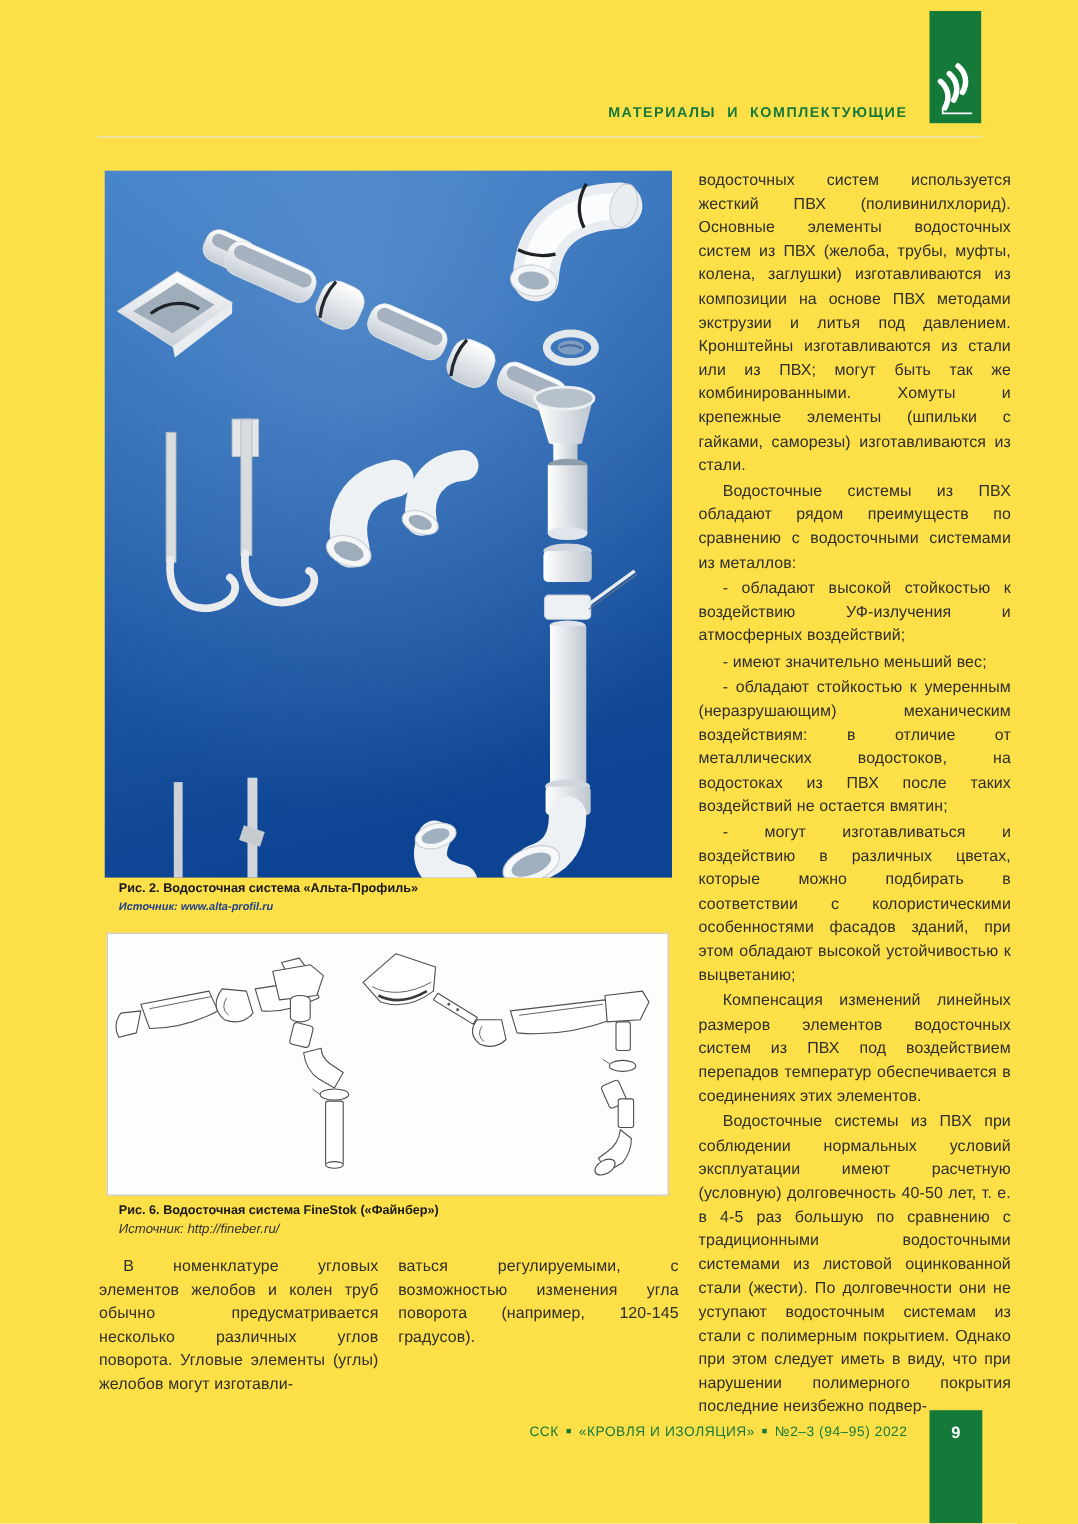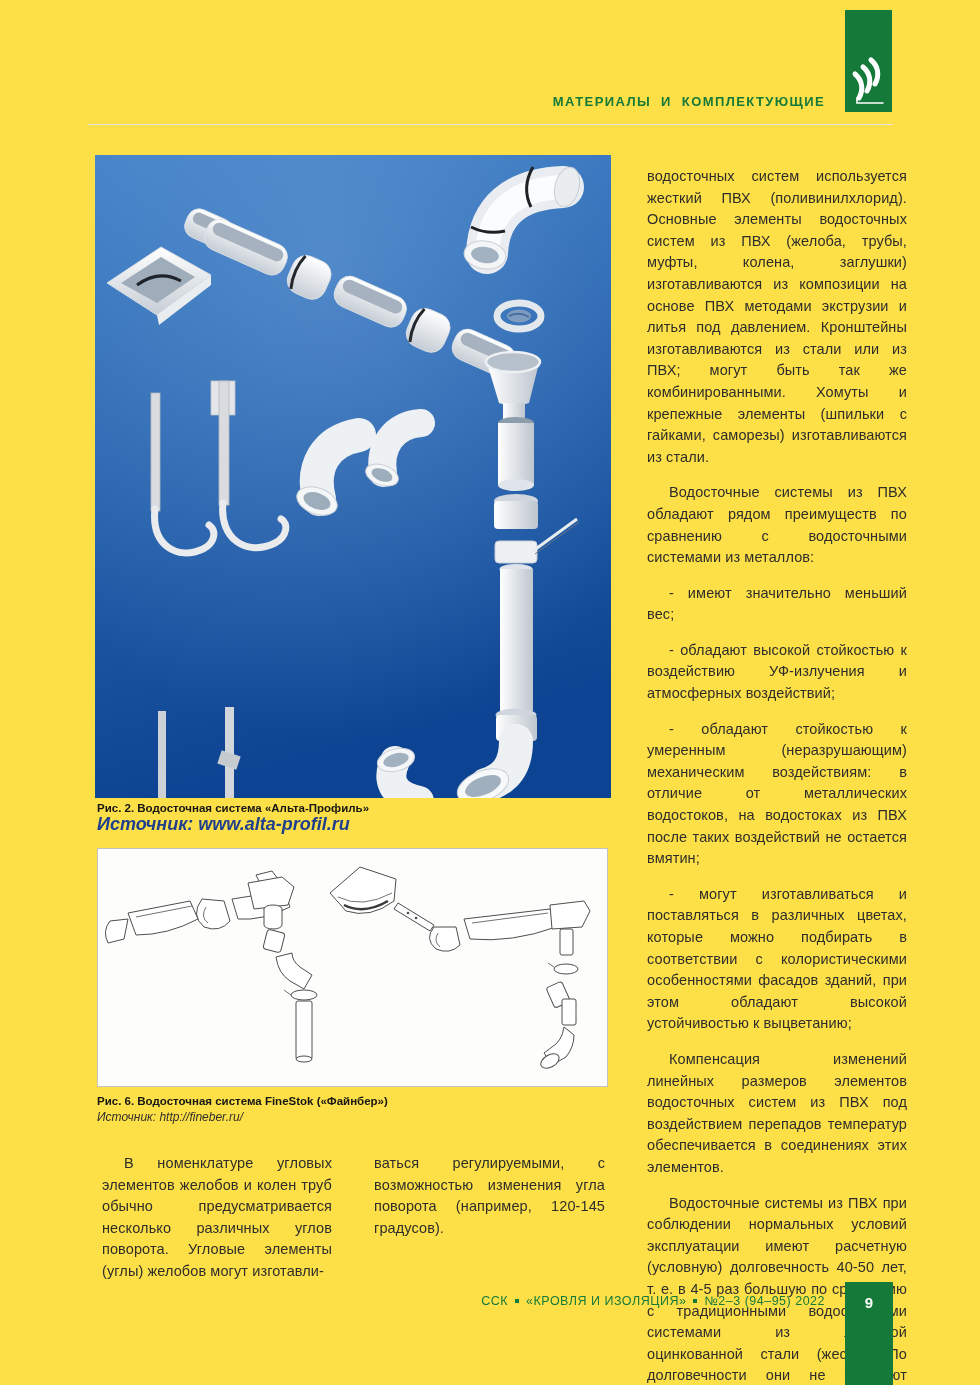--- a/index.html
+++ b/index.html
@@ -30,41 +30,41 @@
   }
   .logo-box{
     position:absolute;left:845px;top:10px;width:47px;height:102px;
     background:var(--accent_green);
   }
   
   .figure2{
     position:absolute;left:95px;top:155px;width:516px;height:643px;
   }
   .figure2 svg{display:block;}
-  .fig-caption{position:absolute;left:97px;}
+  .fig-caption{position:absolute;left:108px;}
   .fig-caption .cap-title{
     font-size:11.5px;font-weight:bold;color:#161616;line-height:15px;margin:0;
   }
   .cap2{top:801px;}
   .cap2 .cap-source{
-    font-size:18px;font-weight:bold;font-style:italic;
+    font-size:10px;font-weight:bold;font-style:italic;
     color:var(--source_link_blue);line-height:17px;margin:0;
   }
   
   .figure3{
     position:absolute;left:97px;top:848px;width:511px;height:239px;
     background:#fdfdfb;border:1px solid #c3c2be;box-sizing:border-box;
   }
   .cap3{top:1094px;}
   .cap3 .cap-source{
     font-size:12px;font-style:italic;color:#2f2e2c;line-height:17px;margin:0;
   }
   
   .body-text p{
-    margin:14px;text-indent:22px;text-align:justify;
+    margin:2px;text-indent:22px;text-align:justify;
     font-size:14.5px;line-height:21.6px;letter-spacing:0.1px;
     color:var(--body_text);
   }
   .body-text p.no-indent{text-indent:0;}
   .col-right{position:absolute;left:633px;top:152px;width:288px;}
   .col-bottom-left{position:absolute;left:88px;top:1139px;width:258px;}
   .col-bottom-mid{position:absolute;left:360px;top:1139px;width:259px;}
   
   .footer-line{
     position:absolute;top:1294px;right:155px;
@@ -287,24 +287,24 @@
   </div>
 
   <div class="fig-caption cap3">
     <p class="cap-title">Рис. 6. Водосточная система FineStok («Файнбер»)</p>
     <p class="cap-source">Источник: http://fineber.ru/</p>
   </div>
 
   <div class="body-text col-right">
     <p class="no-indent">водосточных систем используется жесткий ПВХ (поливинилхлорид). Основные элементы водосточных систем из ПВХ (желоба, трубы, муфты, колена, заглушки) изготавливаются из композиции на основе ПВХ методами экструзии и литья под давлением. Кронштейны изготавливаются из стали или из ПВХ; могут быть так же комбинированными. Хомуты и крепежные элементы (шпильки с гайками, саморезы) изготавливаются из стали.</p>
     <p>Водосточные системы из ПВХ обладают рядом преимуществ по сравнению с водосточными системами из металлов:</p>
+    <p>- обладают высокой стойкостью к воздействию УФ-излучения и атмосферных воздействий;</p>
     <p>- имеют значительно меньший вес;</p>
-    <p>- обладают высокой стойкостью к воздействию УФ-излучения и атмосферных воздействий;</p>
     <p>- обладают стойкостью к умеренным (неразрушающим) механическим воздействиям: в отличие от металлических водостоков, на водостоках из ПВХ после таких воздействий не остается вмятин;</p>
-    <p>- могут изготавливаться и поставляться в различных цветах, которые можно подбирать в соответствии с колористическими особенностями фасадов зданий, при этом обладают высокой устойчивостью к выцветанию;</p>
+    <p>- могут изготавливаться и воздействию в различных цветах, которые можно подбирать в соответствии с колористическими особенностями фасадов зданий, при этом обладают высокой устойчивостью к выцветанию;</p>
     <p>Компенсация изменений линейных размеров элементов водосточных систем из ПВХ под воздействием перепадов температур обеспечивается в соединениях этих элементов.</p>
     <p>Водосточные системы из ПВХ при соблюдении нормальных условий эксплуатации имеют расчетную (условную) долговечность 40-50 лет, т. е. в 4-5 раз большую по сравнению с традиционными водосточными системами из листовой оцинкованной стали (жести). По долговечности они не уступают водосточным системам из стали с полимерным покрытием. Однако при этом следует иметь в виду, что при нарушении полимерного покрытия последние неизбежно подвер-</p>
   </div>
 
   <div class="body-text col-bottom-left">
     <p>В номенклатуре угловых элементов желобов и колен труб обычно предусматривается несколько различных углов поворота. Угловые элементы (углы) желобов могут изготавли-</p>
   </div>
   <div class="body-text col-bottom-mid">
     <p class="no-indent">ваться регулируемыми, с возможностью изменения угла поворота (например, 120-145 градусов).</p>
   </div>

